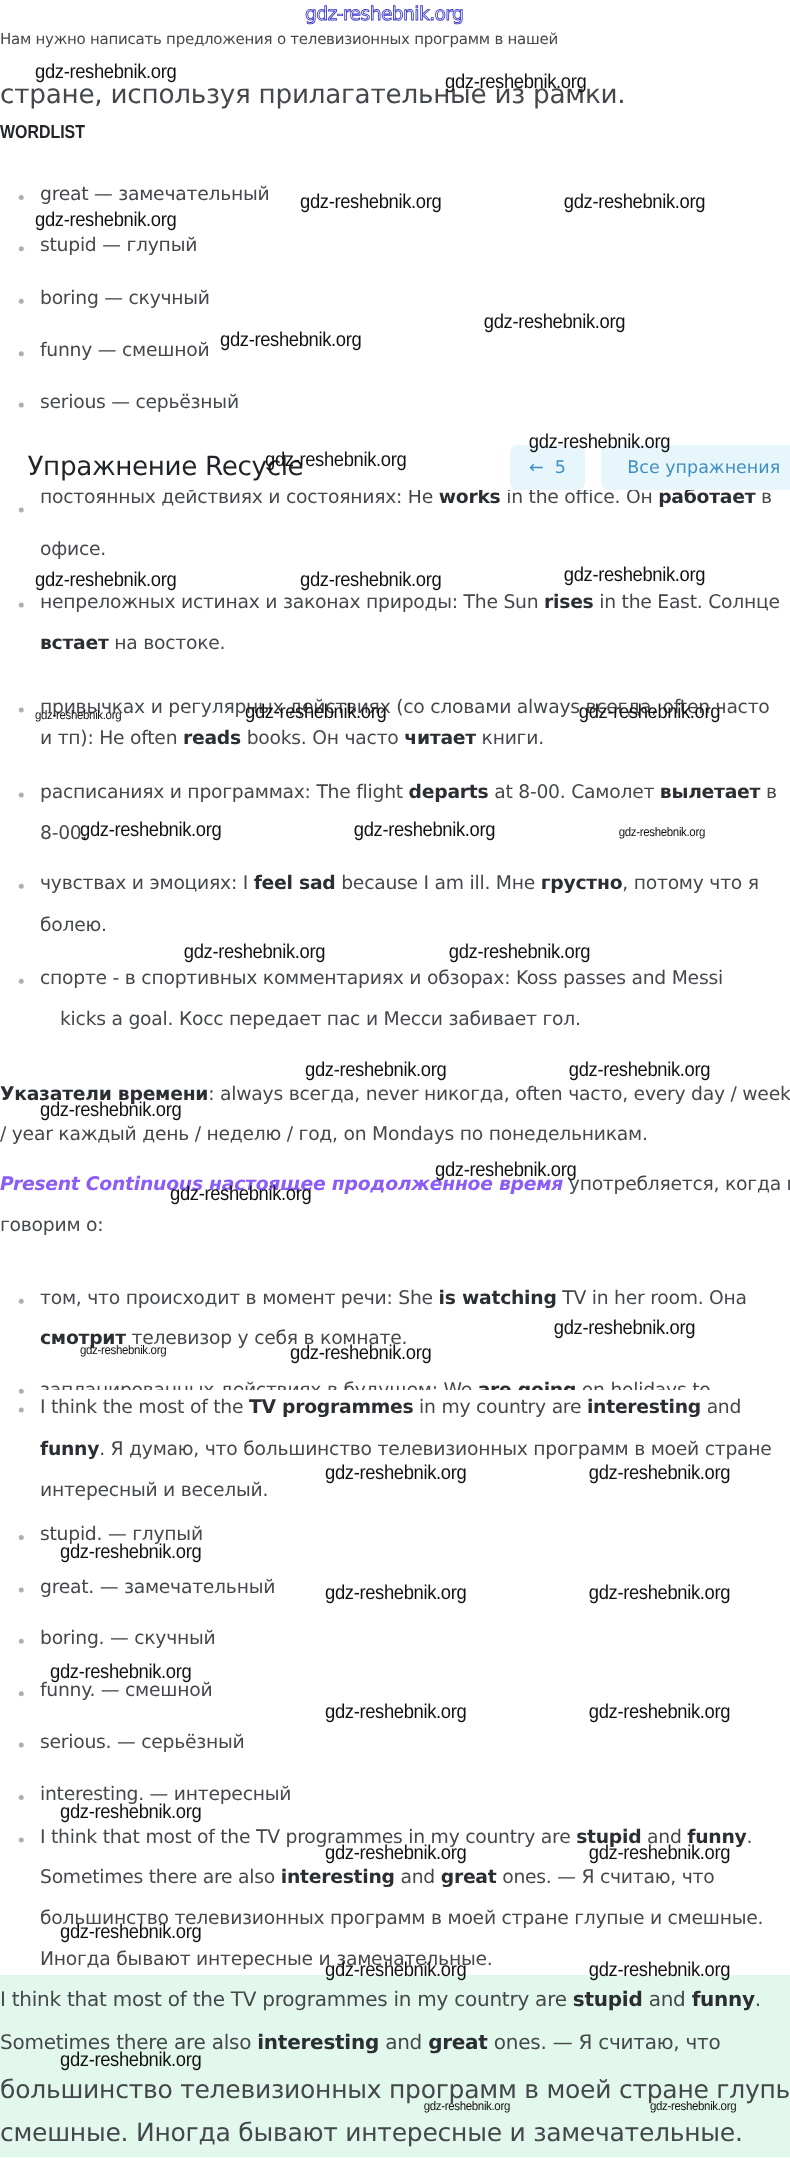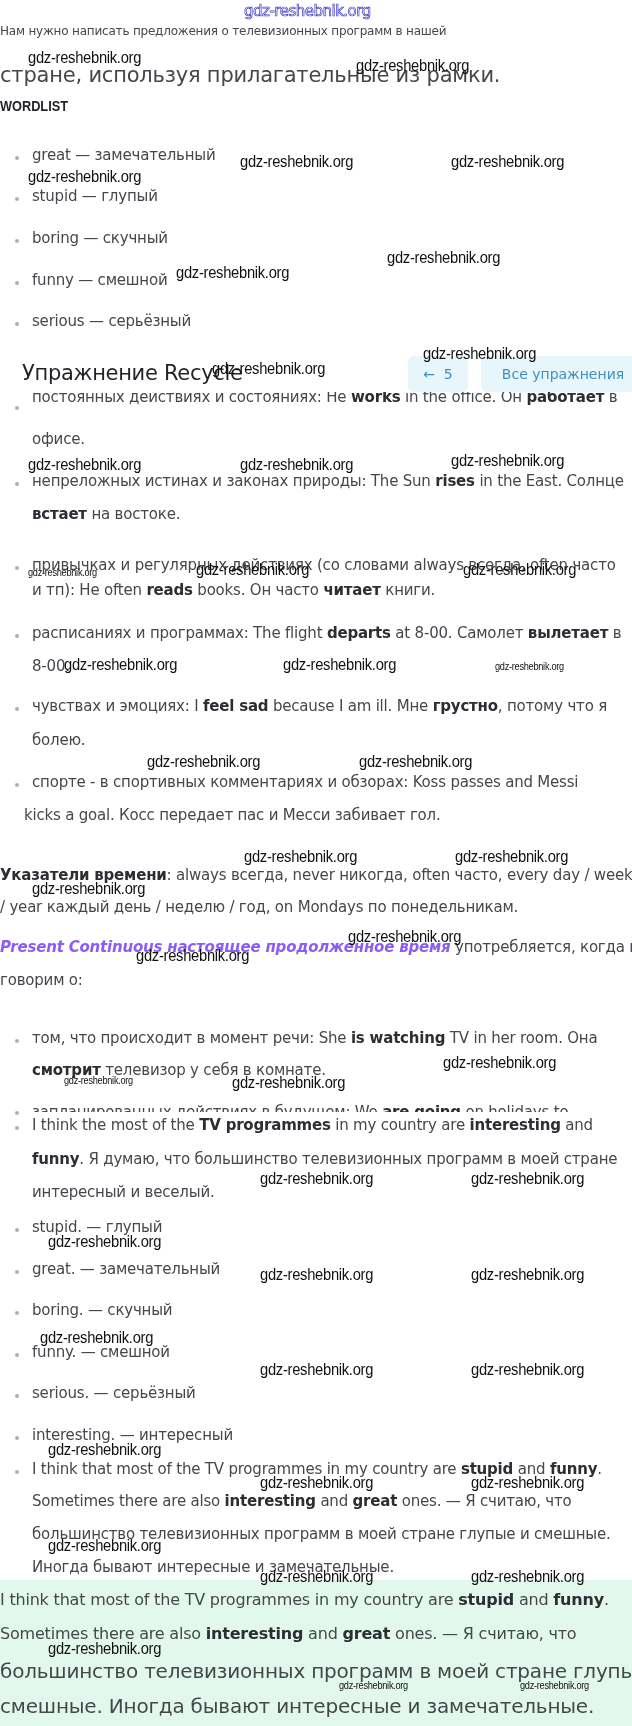--- a/index.html
+++ b/index.html
@@ -66,21 +66,21 @@
   <div class="bullet" style="left:15px;top:634px"></div>
   <div class="abs t" style="left:32px;top:624px"><span>расписаниях и программах: The flight </span><b>departs</b><span> at 8-00. Самолет </span><b>вылетает</b><span> в</span></div>
   <div class="abs t" style="left:32px;top:657px">8-00.</div>
 
   <div class="bullet" style="left:15px;top:707px"></div>
   <div class="abs t" style="left:32px;top:697px"><span>чувствах и эмоциях: I </span><b>feel sad</b><span> because I am ill. Мне </span><b>грустно</b><span>, потому что я</span></div>
   <div class="abs t" style="left:32px;top:731px">болею.</div>
 
   <div class="bullet" style="left:15px;top:783px"></div>
   <div class="abs t" style="left:32px;top:773px">спорте - в спортивных комментариях и обзорах: Koss passes and Messi</div>
-  <div class="abs t" style="left:24px;top:806px">kicks a goal. Косс передает пас и Месси забивает гол.</div>
+  <div class="abs t" style="left:48px;top:806px">kicks a goal. Косс передает пас и Месси забивает гол.</div>
 </div>
 
 <div class="abs t" style="left:0;top:866px"><b>Указатели времени</b><span>: always всегда, never никогда, often часто, every day / week</span></div>
 <div class="abs t" style="left:0;top:898px">/ year каждый день / неделю / год, on Mondays по понедельникам.</div>
 
 <div class="abs t" style="left:0;top:938px"><span class="i">Present Continuous настоящее продолженное время</span><span> употребляется, когда мы</span></div>
 <div class="abs t" style="left:0;top:971px">говорим о:</div>
 
 <div class="bullet" style="left:15px;top:1039px"></div>
 <div class="abs t" style="left:32px;top:1029px"><span>том, что происходит в момент речи: She </span><b>is watching</b><span> TV in her room. Она</span></div>

